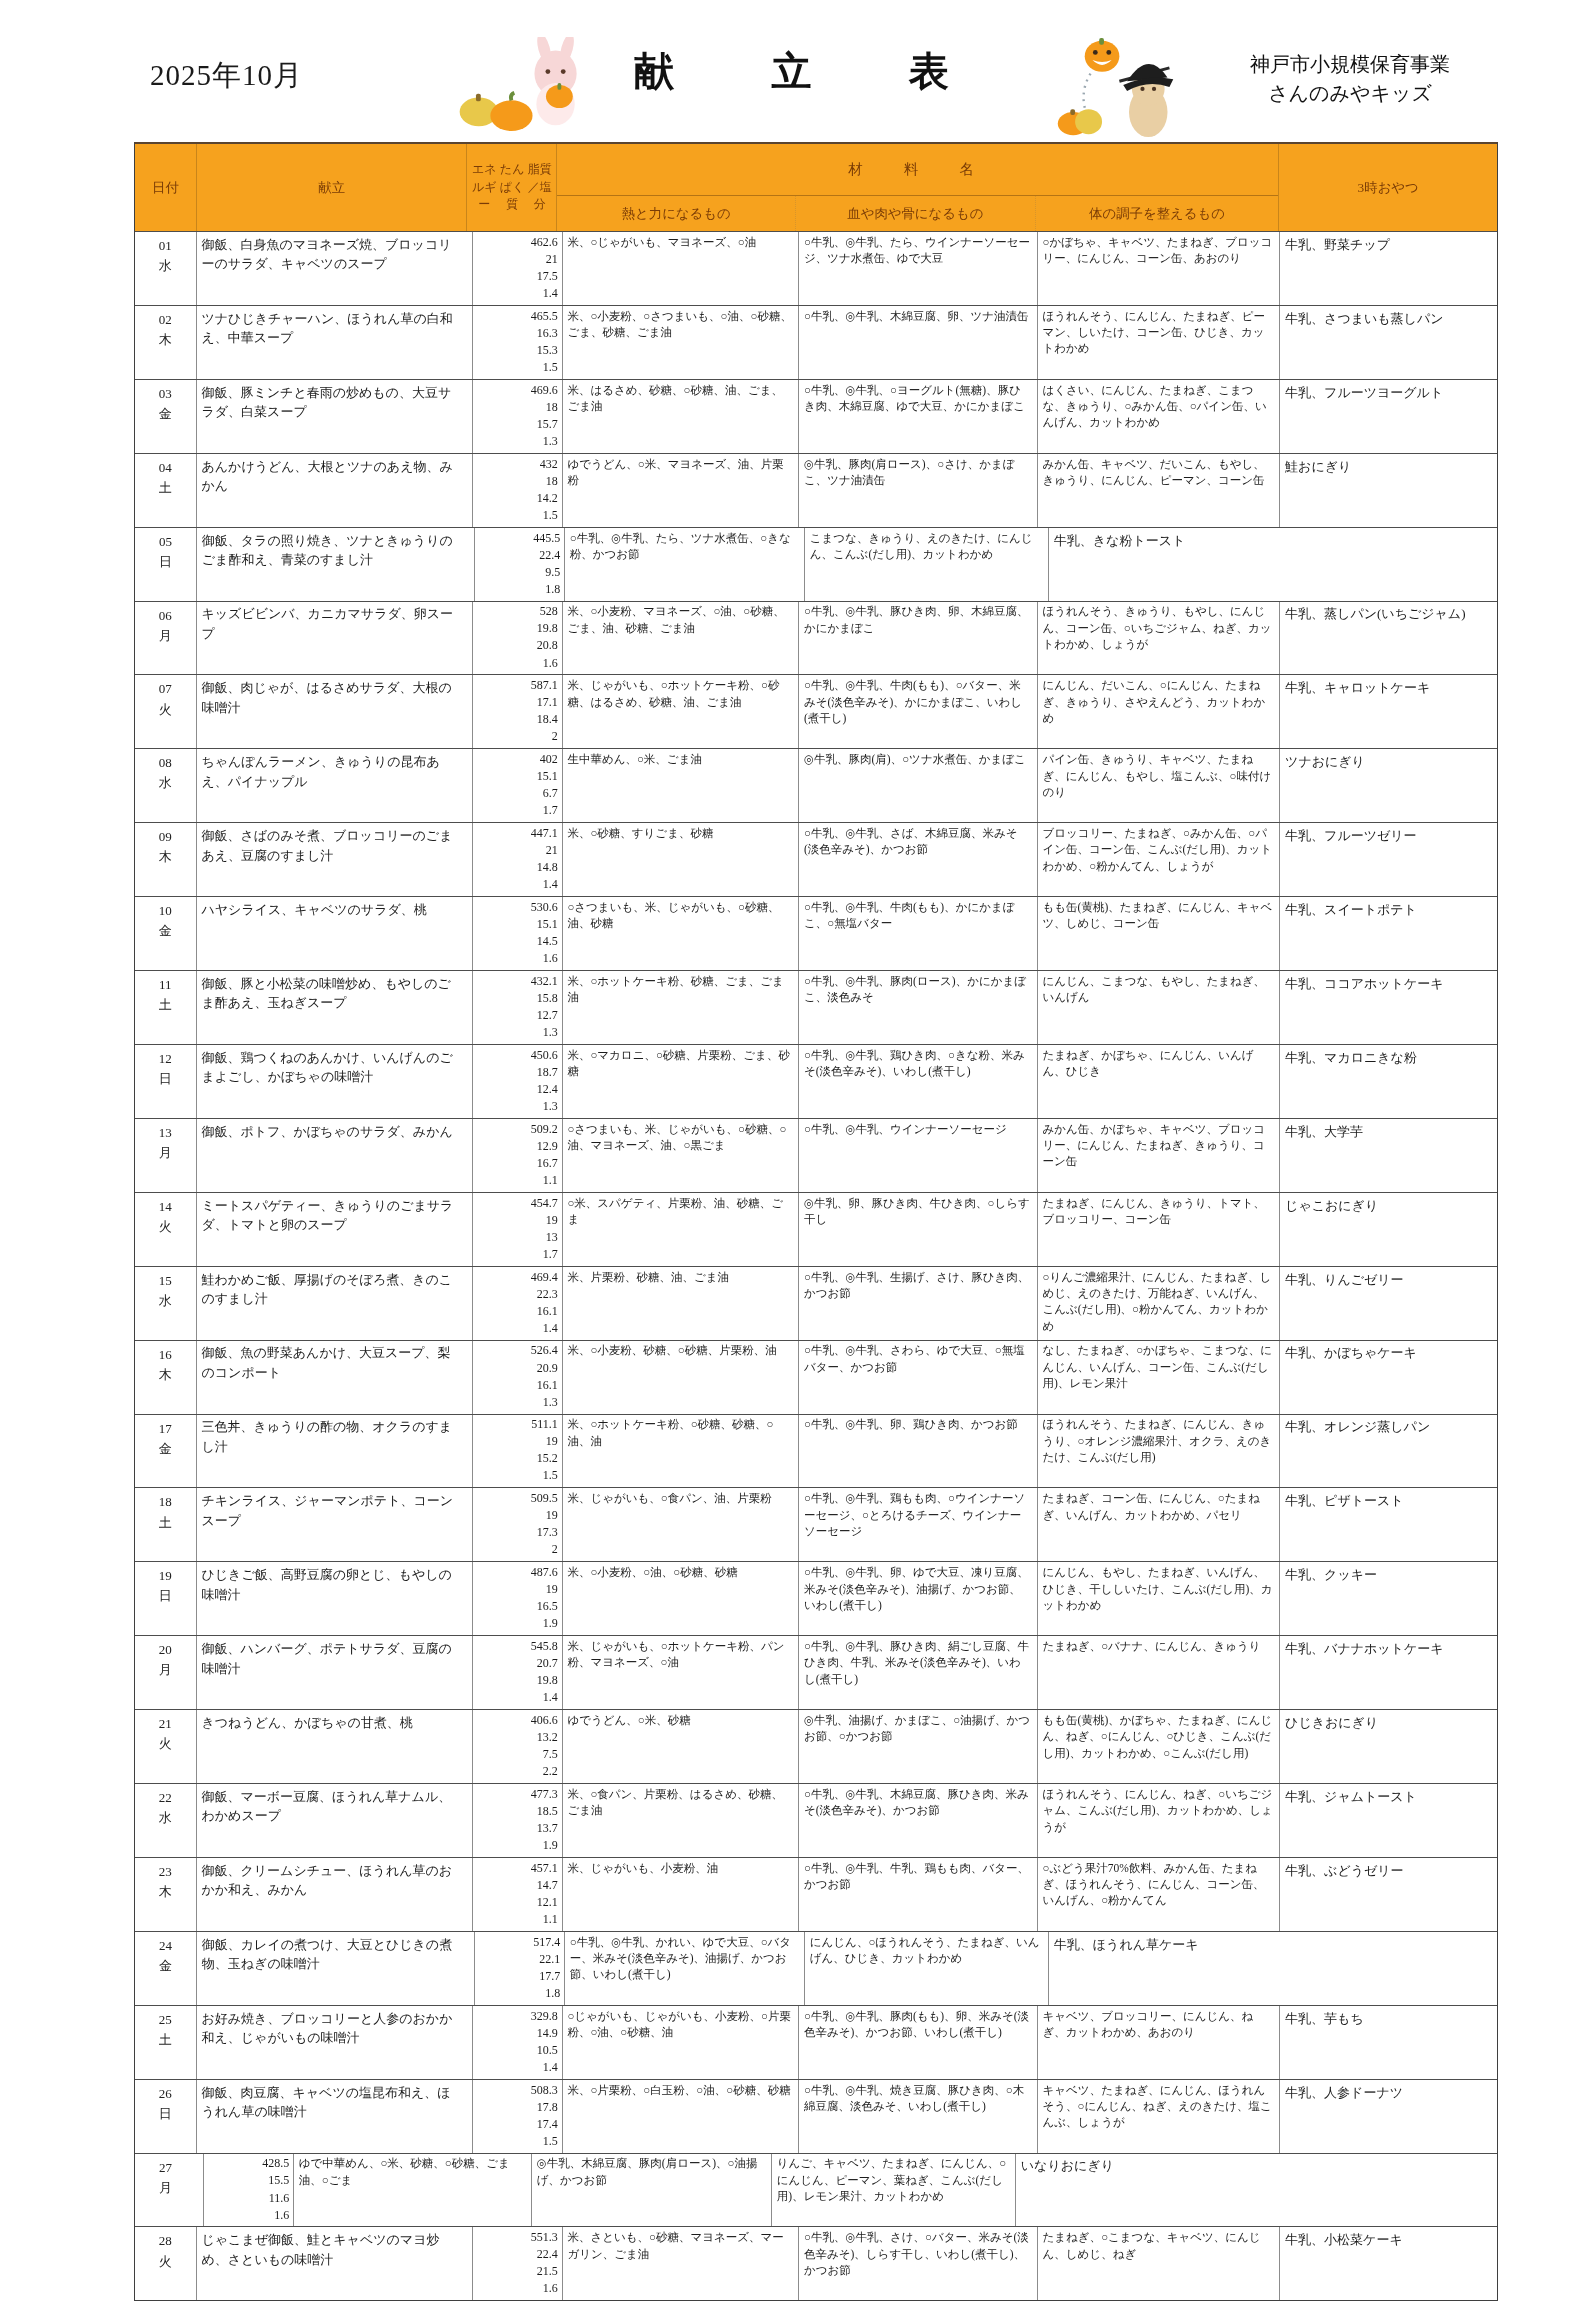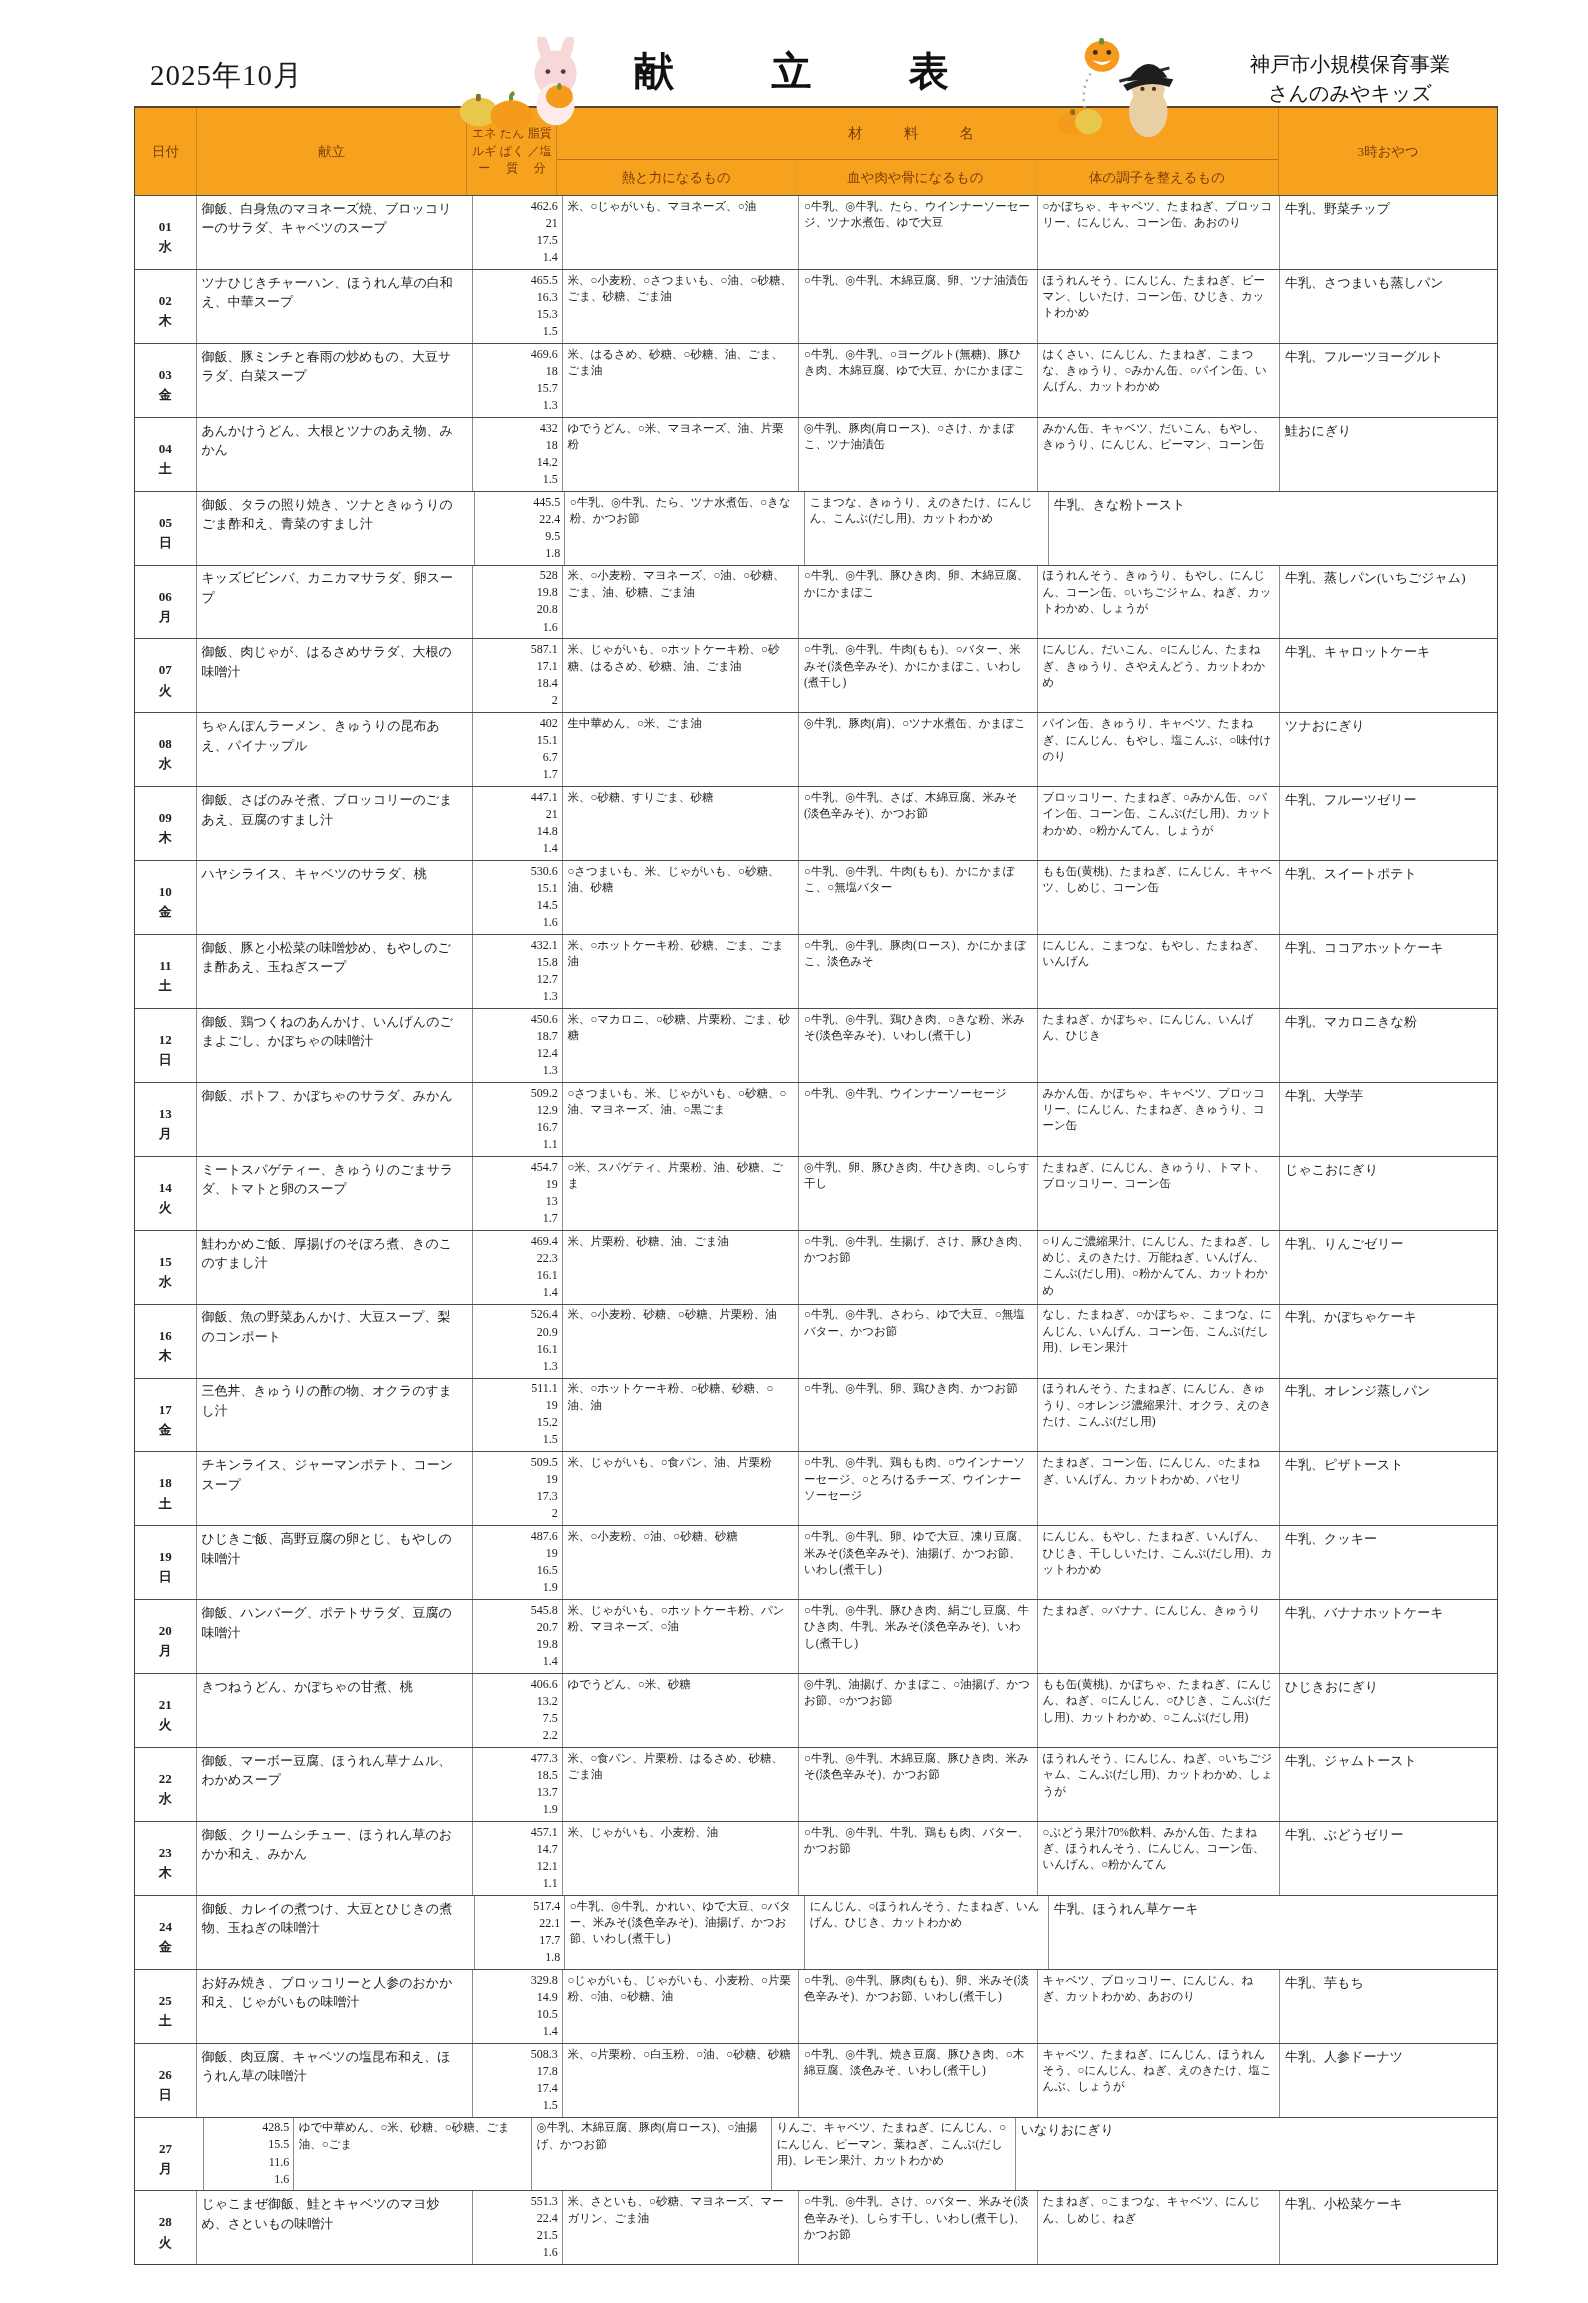--- a/index.html
+++ b/index.html
@@ -1,20 +1,20 @@
 <!DOCTYPE html>
 <html><head>
 <meta charset="utf-8">
 <style>
   * { margin:0; padding:0; box-sizing:border-box; }
   body { background:#e8e8e8; font-family:"Liberation Serif","DejaVu Serif",serif; }
   .page { width:1589px; min-height:2304px; background:#ffffff; position:relative; margin:0 auto; }
 
   
-  .top-area { position:relative; height:106px; }
+  .top-area { position:relative; height:142px; }
   .month { position:absolute; left:150px; top:56px; font-size:29px; color:#1a1a1a; letter-spacing:1px; }
   .main-title { position:absolute; left:634px; top:44px; font-size:40px; font-weight:bold; color:#111; letter-spacing:5.8px; white-space:nowrap; }
   .org { position:absolute; left:1206px; top:50px; width:288px; text-align:center; font-size:20px; line-height:1.45; color:#111; font-family:"Liberation Sans","DejaVu Sans",sans-serif; }
   .deco { position:absolute; }
   .deco-left { left:452px; top:37px; }
   .deco-right { left:1052px; top:35px; }
 
   
   .menu-table { margin-left:134px; width:1364px; border:1.9px solid #3f3f3f; border-top:2.9px solid #5a4430; }
   .c-date  { width:61px;  }
@@ -33,21 +33,21 @@
   .group-title { height:52px; display:flex; align-items:center; justify-content:center; font-size:14.4px; letter-spacing:13.4px; border-bottom:1px solid #b57414; }
   .group-sub { display:flex; height:35px; }
   .group-sub .hcell { border-left:1px dotted #d8952a; }
   .group-sub .hcell:first-child { border-left:none; }
   .nut-head { flex-direction:row; line-height:1.45; font-size:12px; justify-content:center; }
 
   .tbody { background:#fff; }
   .trow { display:flex; align-items:stretch; border-top:1.9px solid #4d4d4d; min-height:63px; }
   .cell { border-left:1px solid #8c8c8c; padding:1.9px 4.8px 2.9px 4.8px; font-size:11.5px; line-height:1.42; color:#1c1c1c; overflow:hidden; }
   .trow > .cell:first-child { border-left:none; }
-  .cell.date { text-align:center; font-size:13px; line-height:1.55; padding-top:21px; color:#222;font-weight:bold; }
+  .cell.date { text-align:center; font-size:13px; line-height:1.55; padding-top:4px; color:#222; }
   .cell.menu { font-size:13px; line-height:1.5; padding-top:2.9px; }
   .cell.nut { display:flex; flex-direction:column; justify-content:space-between; text-align:right; font-size:12px; padding-right:3.8px;margin-left:7px; }
   .cell.snack { font-size:13px; line-height:1.5; padding-top:2.9px; }
 </style>
 </head>
 <body>
 
 <div class="page">
 
   <div class="top-area">

